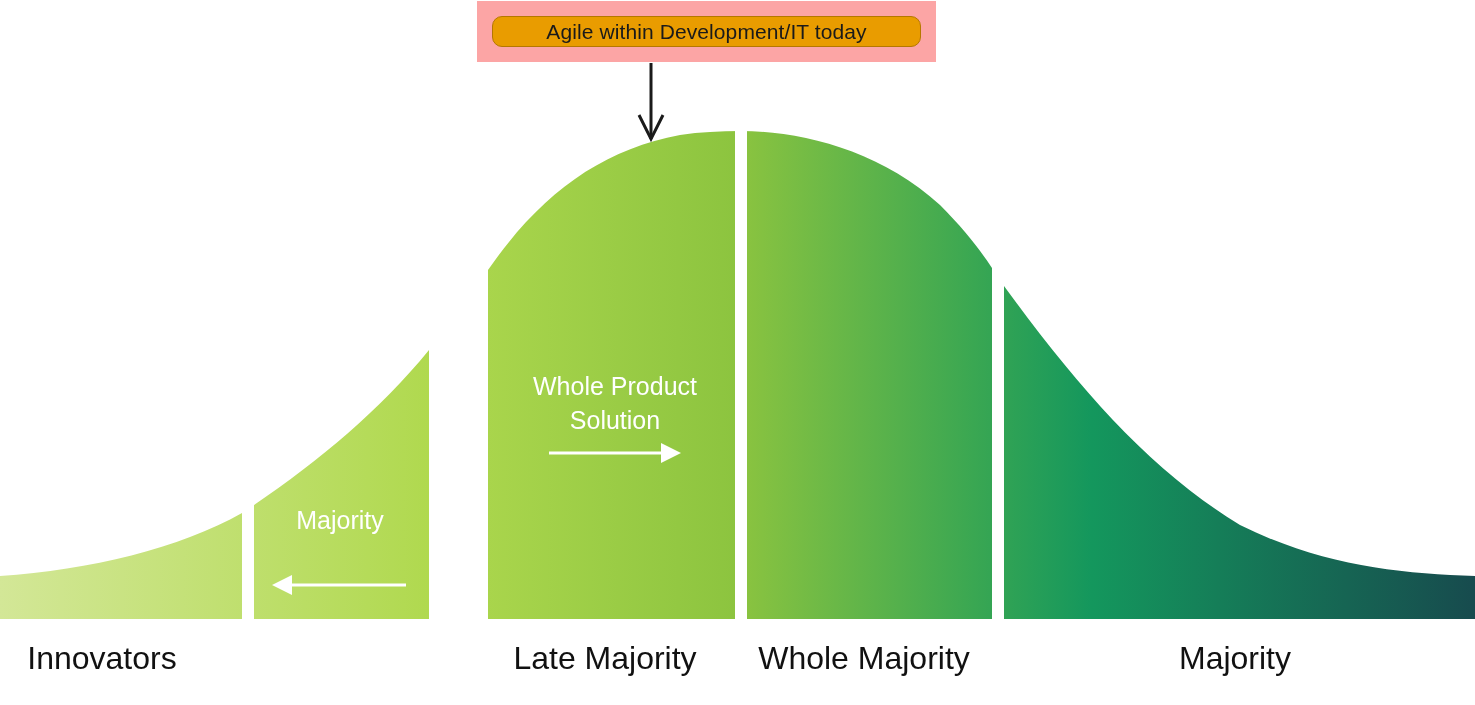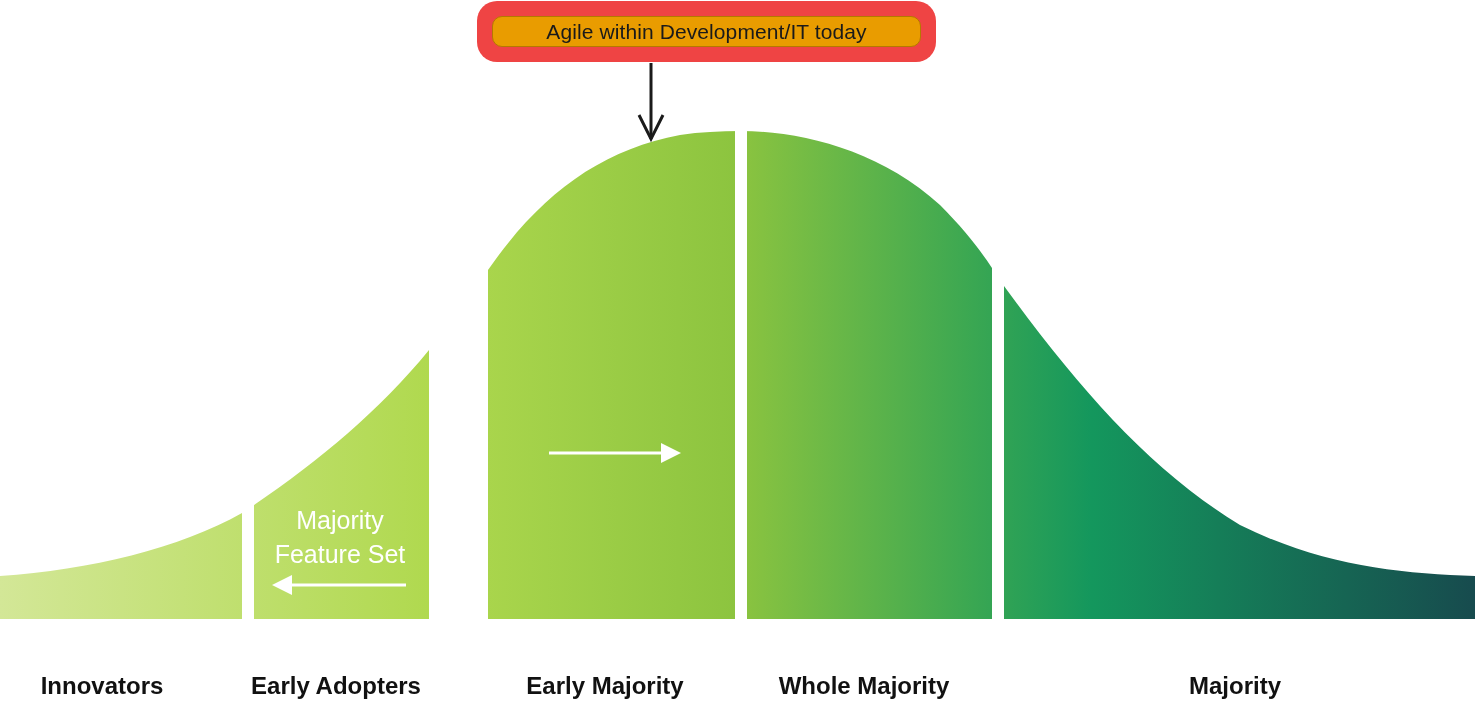--- a/index.html
+++ b/index.html
@@ -2,36 +2,36 @@
 <html><head>
   <meta charset="utf-8">
   <style>
     html, body { margin: 0; padding: 0; background: #ffffff; }
     body { width: 1475px; height: 705px; position: relative; overflow: hidden;
            font-family: "Liberation Sans", "DejaVu Sans", sans-serif; }
     .stage { position: absolute; left: 0; top: 0; width: 1475px; height: 705px; }
     svg.curve { position: absolute; left: 0; top: 0; }
     .callout {
       position: absolute; left: 477px; top: 1px; width: 459px; height: 61px;
-      box-sizing: border-box; border-radius: 20px;
-      background: #ef4444; padding: 15px;
+      box-sizing: border-box; border-radius: 0;
+      background: #fca5a5; padding: 15px;
     }
     .callout-inner {
       width: 100%; height: 100%; box-sizing: border-box; border-radius: 10px;
       background: #e99c00; border: 1px solid #b57800;
       display: flex; align-items: center; justify-content: center;
       color: #1a1a1a; font-size: 21px; letter-spacing: 0.1px;
     }
     .seg-text {
       position: absolute; color: #ffffff; text-align: center; line-height: 34px;
       font-size: 25px;
     }
     .label {
-      position: absolute; top: 672px; color: #111111; font-size: 24px;
-      white-space: nowrap; transform: translateX(-50%); font-weight: bold;
+      position: absolute; top: 640px; color: #111111; font-size: 32px;
+      white-space: nowrap; transform: translateX(-50%);
     }
   </style>
 </head>
 <body>
 
 <div class="stage">
 
   <svg class="curve" width="1475" height="705" viewBox="0 0 1475 705">
     <defs>
       <linearGradient id="g" x1="0" y1="0" x2="1475" y2="0" gradientUnits="userSpaceOnUse">
@@ -81,22 +81,24 @@
       <polygon points="681,453 661,443 661,463" fill="#ffffff"></polygon>
     </g>
   </svg>
 
   <div class="callout">
     <div class="callout-inner">Agile within Development/IT today</div>
   </div>
 
   <div class="seg-text" style="left:255px; top:503px; width:170px;">
     <div>Majority</div>
-    <div>Feature Set</div>
   </div>
 
+  <div class="seg-text" style="left:500px; top:369px; width:230px;">
+    <div>Whole Product</div>
+    <div>Solution</div>
+  </div>
 
   <div class="label" style="left:102px;">Innovators</div>
-  <div class="label" style="left:336px;">Early Adopters</div>
-  <div class="label" style="left:605px;">Early Majority</div>
+  <div class="label" style="left:605px;">Late Majority</div>
   <div class="label" style="left:864px;">Whole Majority</div>
   <div class="label" style="left:1235px;">Majority</div>
 </div>
 
 </body></html>

